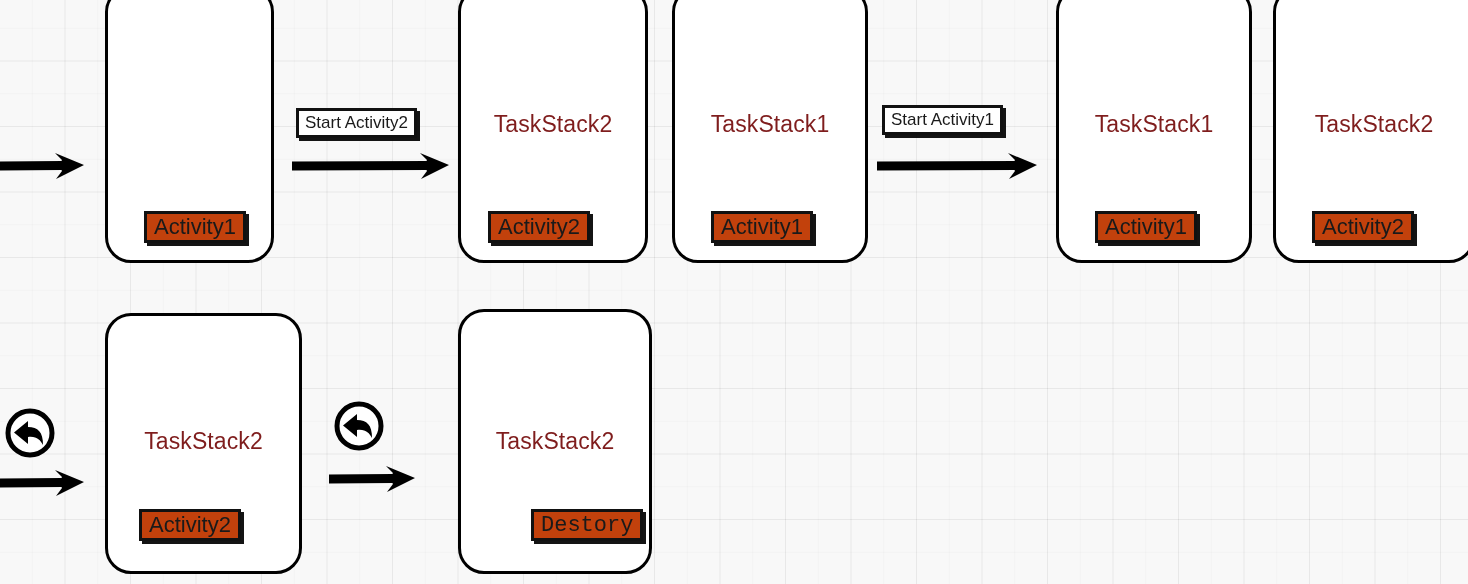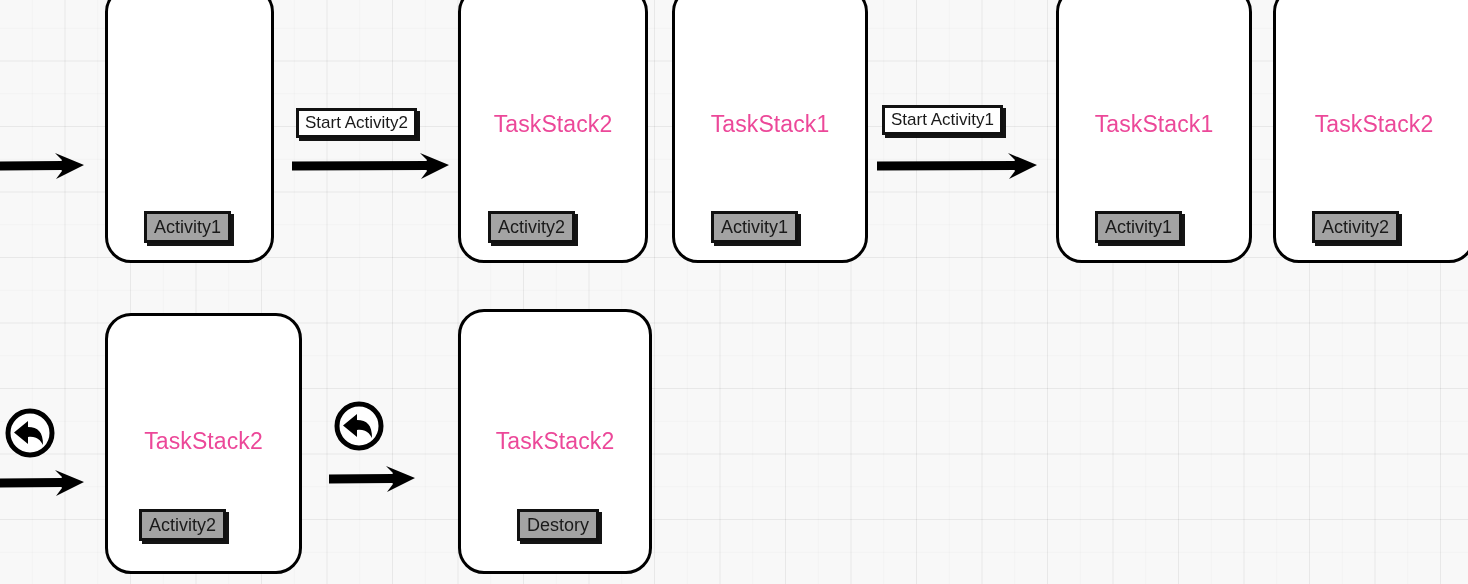--- a/index.html
+++ b/index.html
@@ -30,36 +30,36 @@
     background: #ffffff;
     border: 3px solid #000000;
     border-radius: 26px;
   }
   .stack-title {
     position: absolute;
     left: 0;
     right: 0;
     text-align: center;
     font-size: 23px;
-    color: #ec4899;
+    color: #7f1d1d;
     letter-spacing: 0.1px;
     white-space: nowrap;
   }
 
   
   .chip {
     position: absolute;
     box-sizing: border-box;
-    background: #a3a3a3;
+    background: #c2410c;
     border: 3px solid #111111;
     box-shadow: 3px 3px 0 0 rgba(0,0,0,0.92);
     display: flex;
     align-items: center;
     justify-content: center;
-    font-size: 18px;
+    font-size: 22px;
     color: #1a1a1a;
     white-space: nowrap;
     padding: 0 7px;
     height: 32px;
   }
 
   
   .edge-label {
     position: absolute;
     box-sizing: border-box;
@@ -158,16 +158,16 @@
     <path d="M24,14 L10,25.5 L24,37 L24,30 C33,29 36,33 39,38 C39,25 34,20 24,20 Z" fill="#000"></path>
   </svg>
 
   <svg class="arrow" style="left:329px; top:461px;" width="90" height="34" viewBox="0 0 90 34">
     <path d="M0,18 L64,17.5" stroke="#000" stroke-width="9" fill="none"></path>
     <path d="M57,5 L86,17 L58,31 L64,23 L61,17.5 L64,12 Z" fill="#000"></path>
   </svg>
 
   <div class="stack" style="left:458px; top:309px; width:194px; height:265px;">
     <div class="stack-title" style="top:116px;">TaskStack2</div>
-    <div class="chip" style="left:56px; top:197px;">Destory</div>
+    <div class="chip" style="left:70px; top:197px;font-family:Liberation Mono, monospace;">Destory</div>
   </div>
 
 </div>
 
 </body></html>

